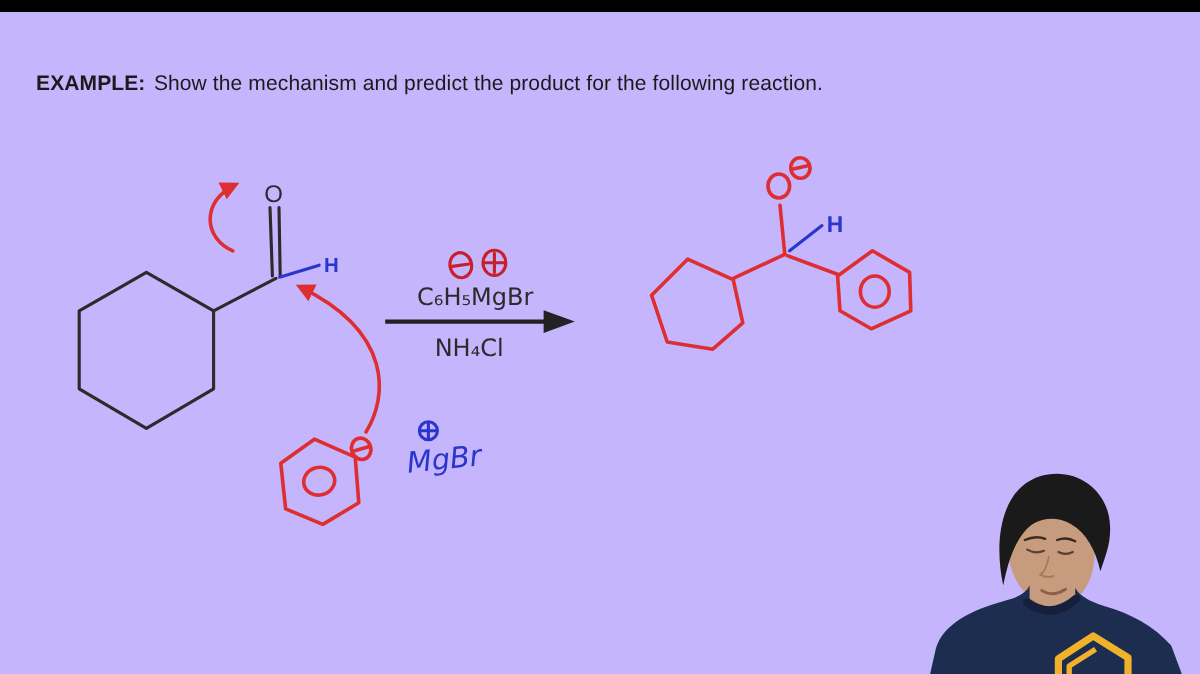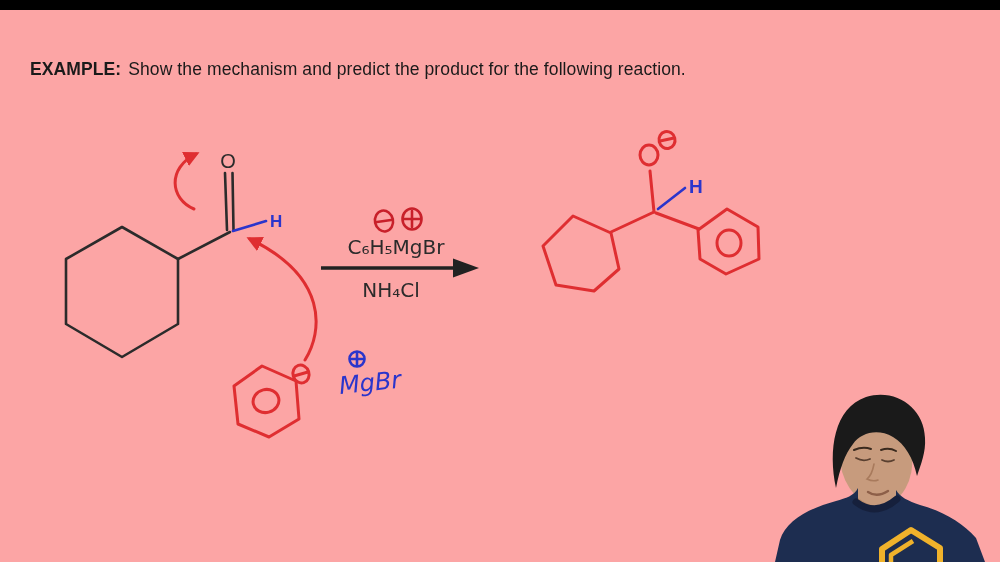--- a/index.html
+++ b/index.html
@@ -1,16 +1,16 @@
 <!DOCTYPE html>
 <html><head>
 <meta charset="utf-8">
 <style>
   html,body{margin:0;padding:0;background:#ffffff;}
-  .stage{position:relative;width:1000px;height:562px;background:#fca5a5;overflow:hidden;
+  .stage{position:relative;width:1000px;height:562px;background:#c4b5fd;overflow:hidden;
          font-family:"Liberation Sans",sans-serif;}
   .top-bar{position:absolute;left:0;top:0;width:1000px;height:10px;background:#000000;}
   .heading{position:absolute;left:30px;top:59px;font-size:17.5px;color:#1a1a1a;
            letter-spacing:0.1px;white-space:nowrap;}
   .heading .hl{font-weight:bold;margin-right:7px;}
   svg{position:absolute;left:0;top:0;}
   
   .ink{stroke:#2b2b2b;fill:none;stroke-width:2.6;stroke-linecap:round;stroke-linejoin:round;}
   .pred{stroke:#c8202a;fill:none;stroke-width:2.6;stroke-linecap:round;stroke-linejoin:round;}
   .hred{stroke:#df2e31;fill:none;stroke-width:3;stroke-linecap:round;stroke-linejoin:round;}

